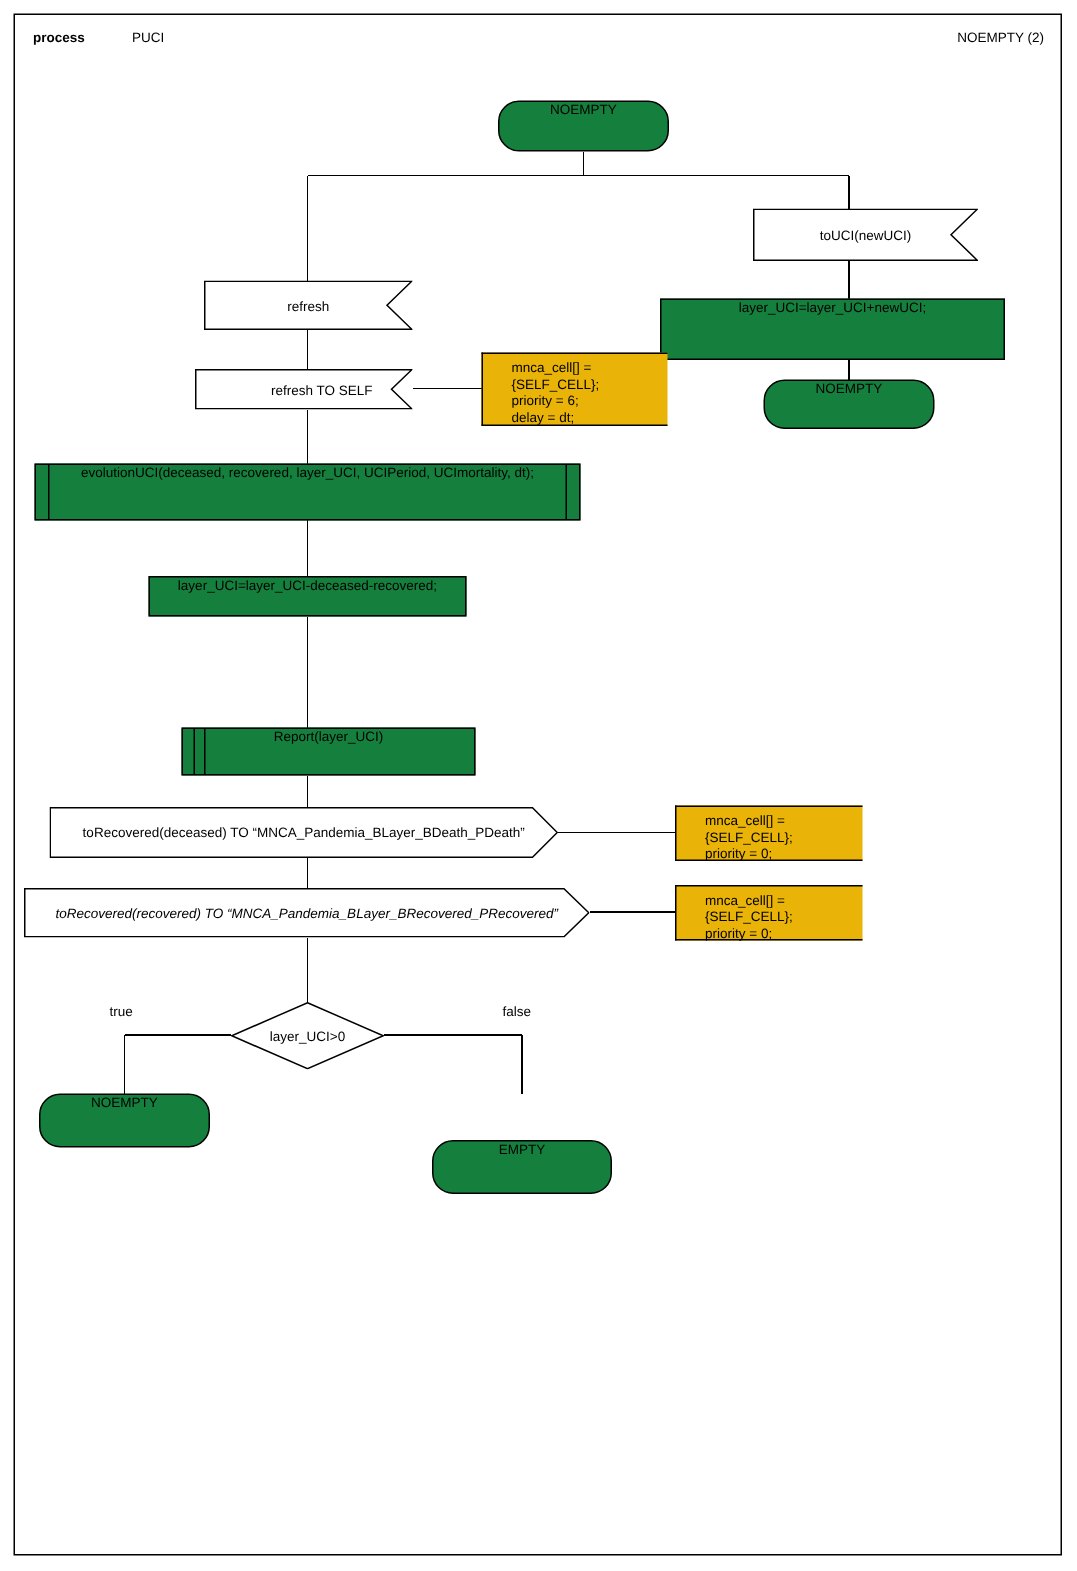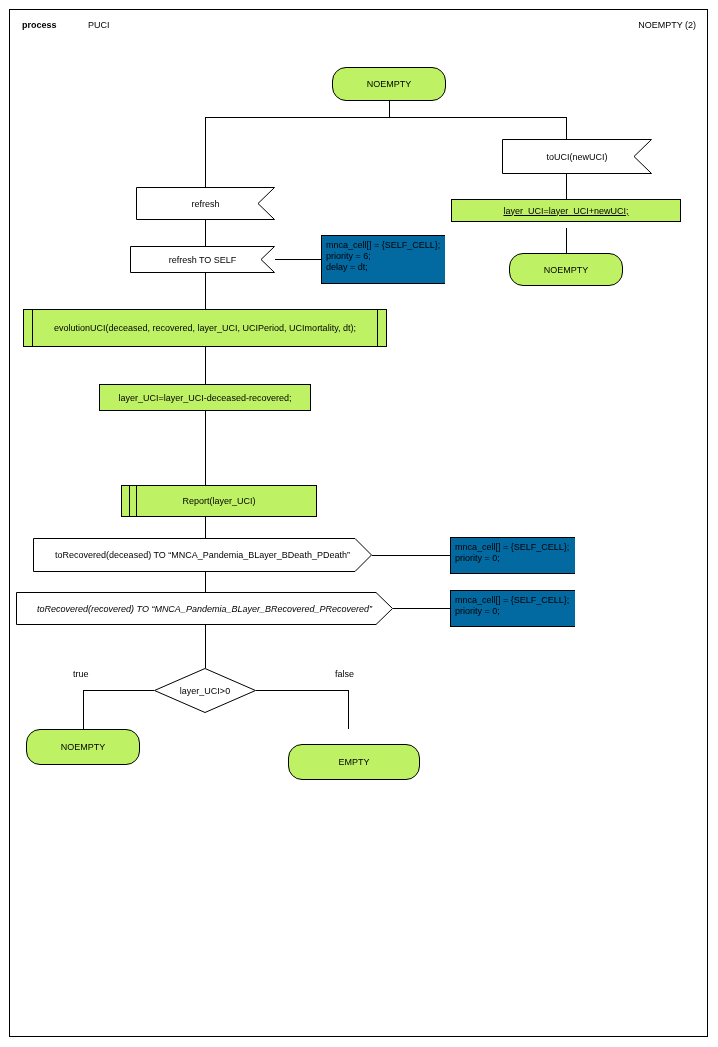--- a/index.html
+++ b/index.html
@@ -41,23 +41,22 @@
     width: 718px;
     height: 1047px;
     pointer-events: none;
   }
 
   .node {
     position: absolute;
     box-sizing: border-box;
     font-size: 9px;
     color: #000;
-    background: #bef264;
+    background: #15803d;
     display: flex;
-    align-items: center;
     justify-content: center;
     text-align: center;
     white-space: nowrap;
   }
   .term {
     border: 1px solid #000;
     border-radius: 14px;
   }
   .box {
     border: 1px solid #000;
@@ -131,24 +130,24 @@
     text-align: center;
   }
 
   .note {
     position: absolute;
     box-sizing: border-box;
     border-top: 1px solid #000;
     border-bottom: 1px solid #000;
     border-left: 1px solid #000;
     border-right: none;
-    background: #0369a1;
-    font-size: 9px;
-    color: #000;
-    padding: 4px 4px;
+    background: #eab308;
+    font-size: 9px;
+    color: #000;
+    padding: 4px 19px;
     line-height: 11px;
     white-space: pre-line;
   }
 
   .edgelabel {
     position: absolute;
     font-size: 9px;
     color: #000;
     white-space: nowrap;
   }
@@ -225,36 +224,36 @@
     <span>NOEMPTY</span>
   </div>
 
   <div class="shapewrap" style="left:502px; top:139px; width:150px; height:35px;">
     <svg width="150" height="35" viewBox="0 0 150 35">
       <polygon points="0.5,0.5 149.5,0.5 132,17.5 149.5,34.5 0.5,34.5" fill="#ffffff" stroke="#000" stroke-width="1"></polygon>
     </svg>
     <div class="lbl">toUCI(newUCI)</div>
   </div>
 
-  <div class="node box" style="left:451px; top:199px; width:230px; height:23px;text-decoration:underline;">
+  <div class="node box" style="left:440px; top:199px; width:230px; height:41px;">
     <span>layer_UCI=layer_UCI+newUCI;</span>
   </div>
 
   <div class="node term" style="left:509px; top:253px; width:114px; height:33px;">
     <span>NOEMPTY</span>
   </div>
 
   <div class="shapewrap" style="left:136px; top:187px; width:139px; height:33px;">
     <svg width="139" height="33" viewBox="0 0 139 33">
       <polygon points="0.5,0.5 138.5,0.5 122,16.5 138.5,32.5 0.5,32.5" fill="#ffffff" stroke="#000" stroke-width="1"></polygon>
     </svg>
     <div class="lbl">refresh</div>
   </div>
 
-  <div class="shapewrap" style="left:130px; top:246px; width:145px; height:27px;">
+  <div class="shapewrap" style="left:130px; top:246px; width:145px; height:27px;padding-left:24px;">
     <svg width="145" height="27" viewBox="0 0 145 27">
       <polygon points="0.5,0.5 144.5,0.5 131,13.5 144.5,26.5 0.5,26.5" fill="#ffffff" stroke="#000" stroke-width="1"></polygon>
     </svg>
     <div class="lbl">refresh TO SELF</div>
   </div>
 
   <div class="note" style="left:321px; top:235px; width:124px; height:49px;">mnca_cell[] = {SELF_CELL};
 priority = 6;
 delay = dt;</div>
 
@@ -297,17 +296,17 @@
     <div class="lbl">layer_UCI&gt;0</div>
   </div>
 
   <div class="edgelabel" style="left:73px; top:669px;">true</div>
   <div class="edgelabel" style="left:335px; top:669px;text-align:right;">false</div>
 
   <div class="node term" style="left:26px; top:729px; width:114px; height:36px;">
     <span>NOEMPTY</span>
   </div>
 
-  <div class="node term" style="left:288px; top:744px; width:132px; height:36px;">
+  <div class="node term" style="left:288px; top:760px; width:120px; height:36px;">
     <span>EMPTY</span>
   </div>
 
 </div>
 
 </body></html>

